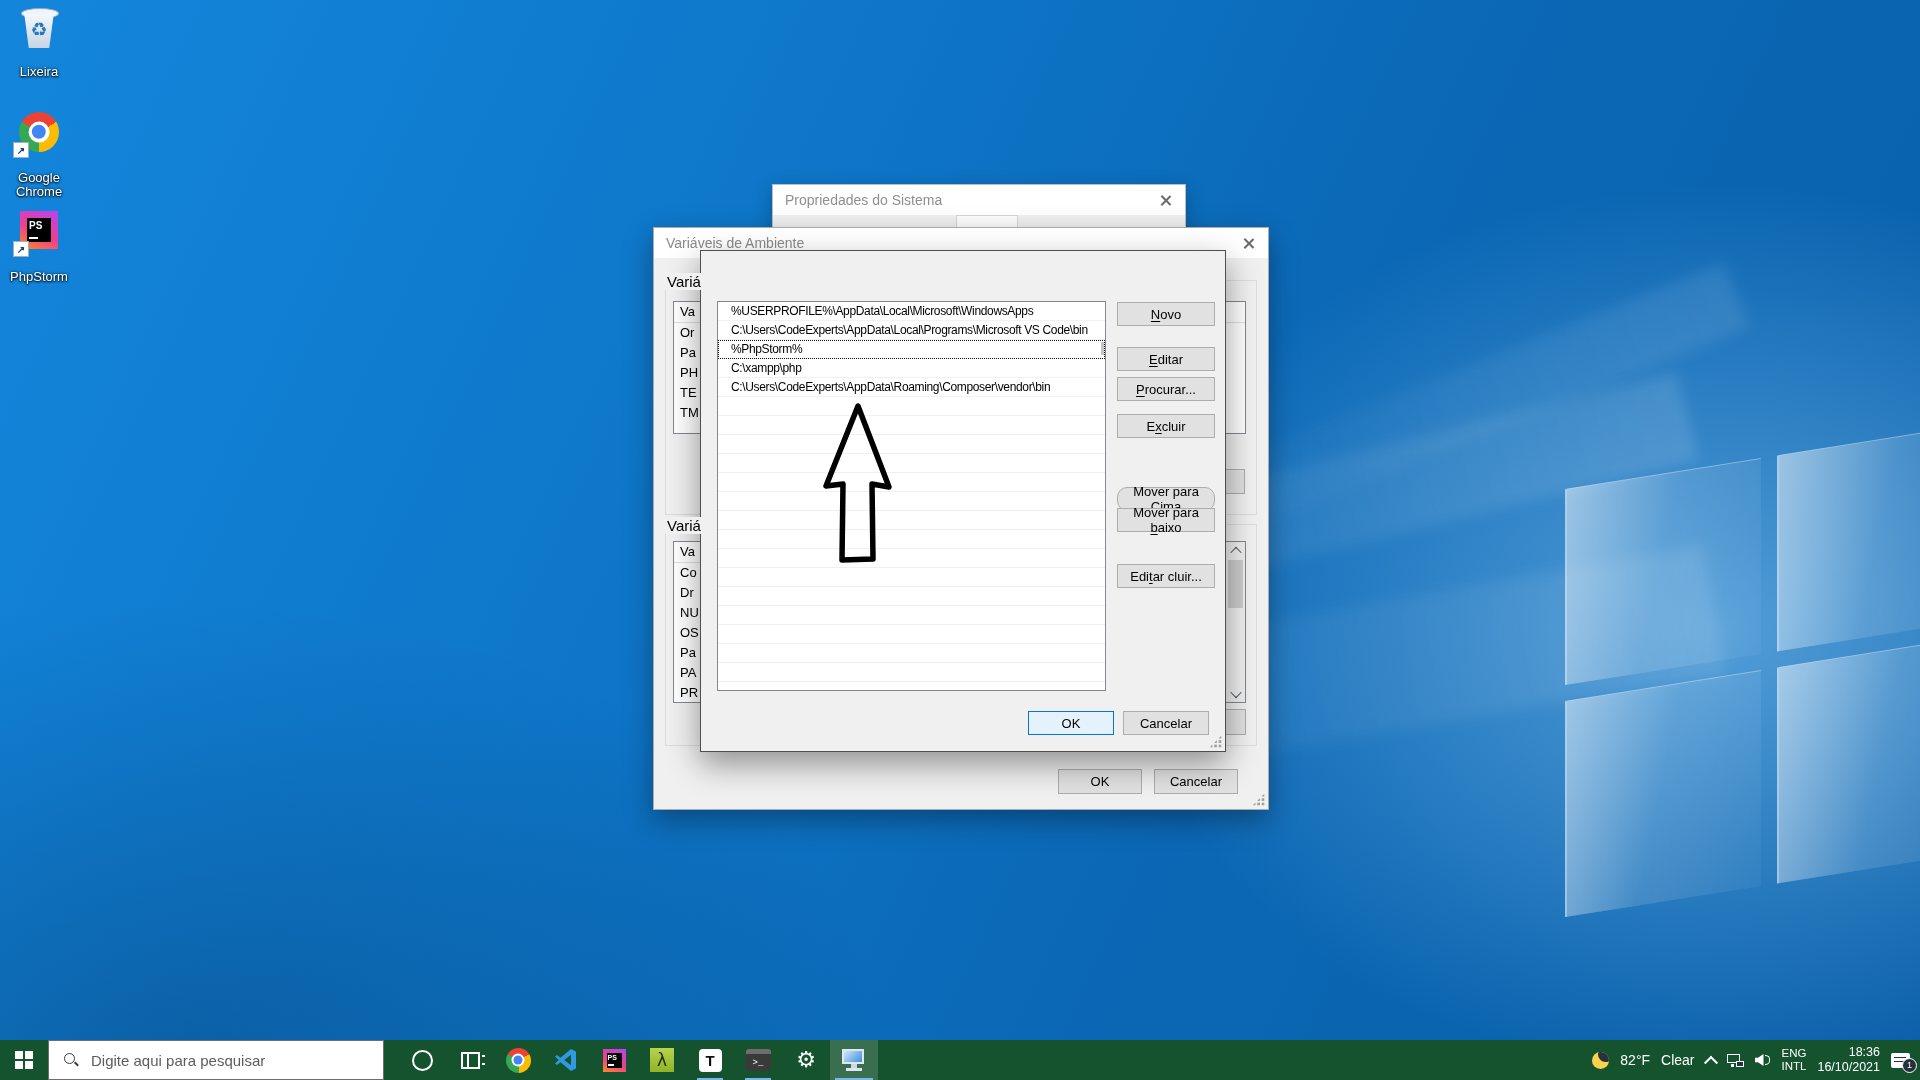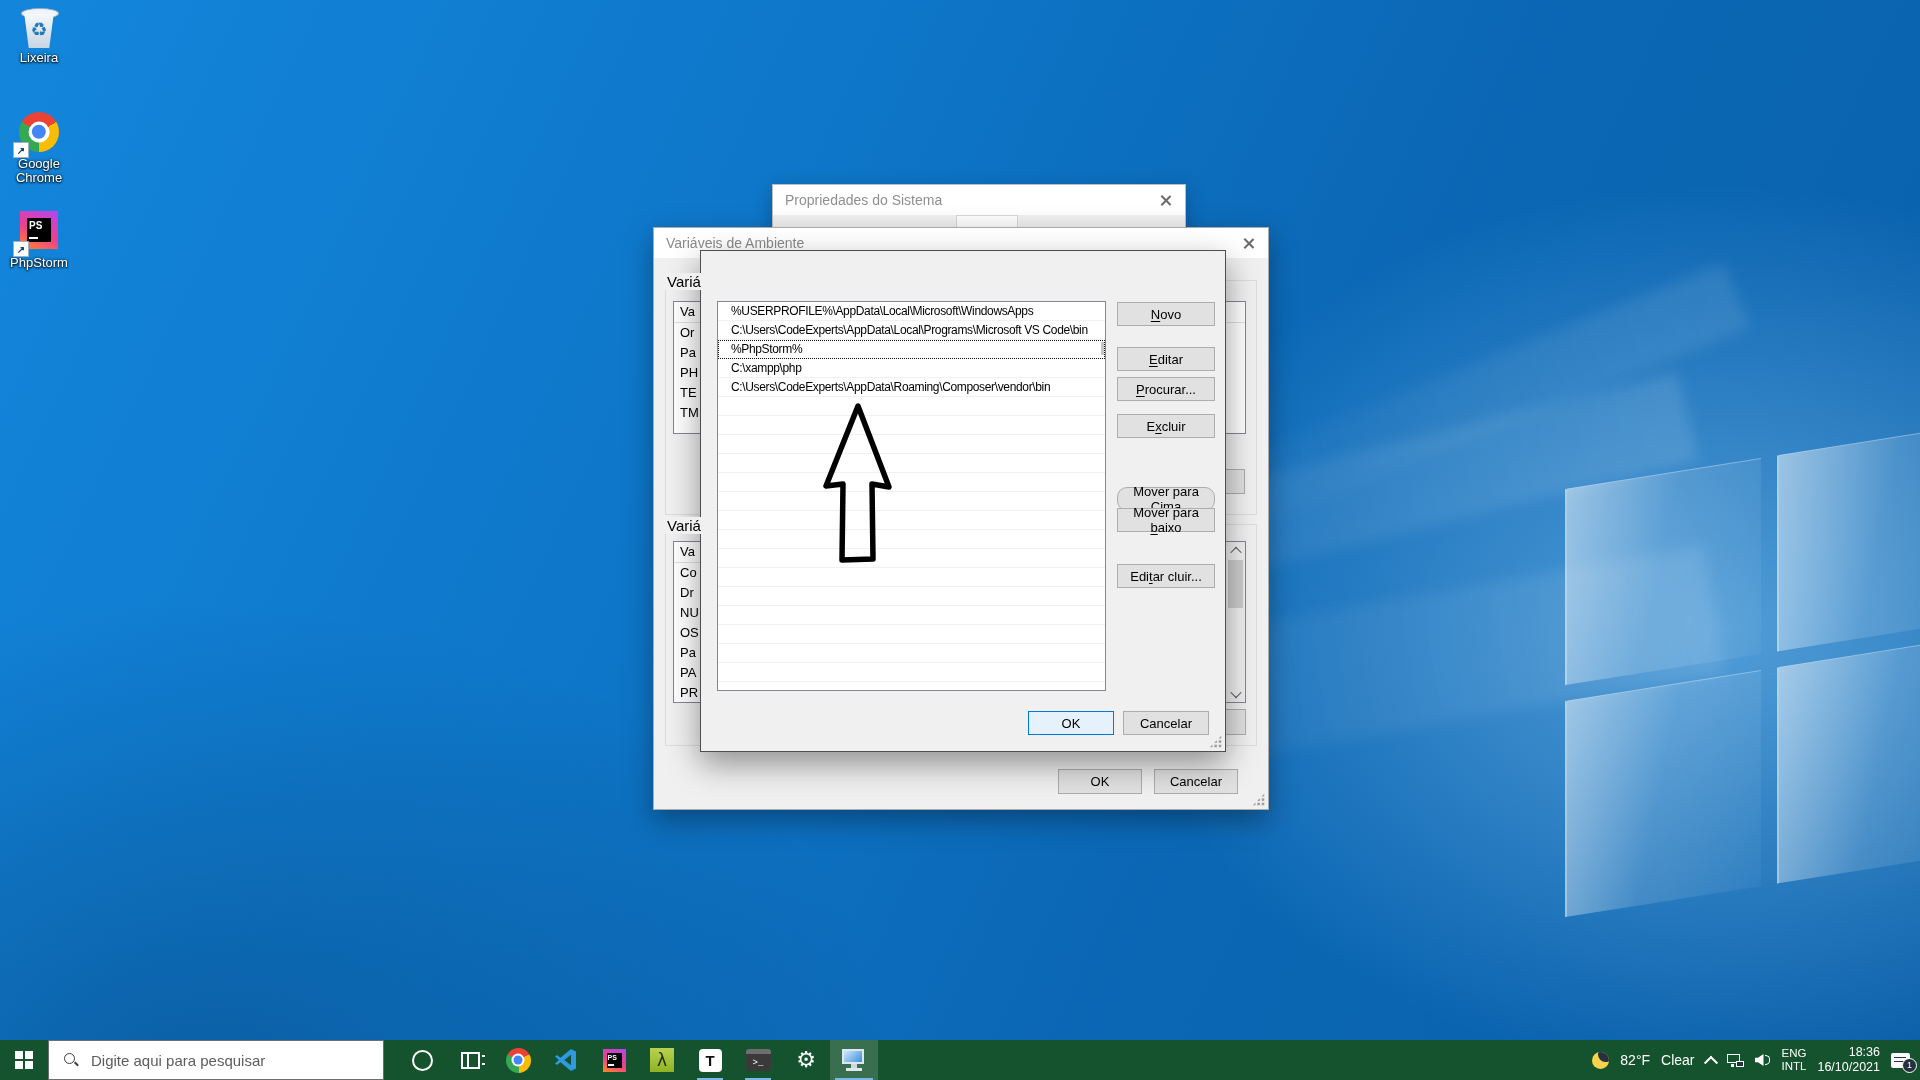--- a/index.html
+++ b/index.html
@@ -20,21 +20,21 @@
   .ray3{left:1120px;top:380px;width:640px;height:70px;transform:rotate(-22deg);
     background:linear-gradient(to right,rgba(255,255,255,0),rgba(255,255,255,.12));}
   .winlogo{position:absolute;left:1565px;top:455px;width:430px;height:430px;
     transform:skewY(-9deg);display:grid;grid-template-columns:196px 216px;
     grid-template-rows:196px 216px;gap:16px;}
   .pane{background:linear-gradient(102deg,rgba(255,255,255,.50),rgba(255,255,255,.14) 48%,rgba(255,255,255,.04));
     border-left:2px solid rgba(255,255,255,.55);border-top:1px solid rgba(255,255,255,.35);}
 
   
   .dicon{position:absolute;left:5px;width:68px;text-align:center;cursor:default;}
-  .dicon .dlabel{margin-top:1px;font-size:13px;line-height:14px;color:#fff;
+  .dicon .dlabel{margin-top:15px;font-size:13px;line-height:14px;color:#fff;
     text-shadow:0 1px 2px #000,0 0 3px rgba(0,0,0,.9);}
   .iconwrap{position:relative;width:44px;height:44px;margin:0 auto;}
   .shortcut-badge{position:absolute;left:-4px;bottom:-2px;width:14px;height:14px;background:#fff;
     border:1px solid #9bb0c4;display:flex;align-items:center;justify-content:center;
     font-size:10px;font-weight:bold;color:#16466e;}
   
   .bin-rim{position:absolute;left:4px;top:2px;width:36px;height:9px;border-radius:50%;
     background:#eef4fa;border:1px solid #93a9bd;}
   .bin-body{position:absolute;left:6px;top:8px;width:32px;height:34px;
     clip-path:polygon(4% 0,96% 0,82% 100%,18% 100%);

